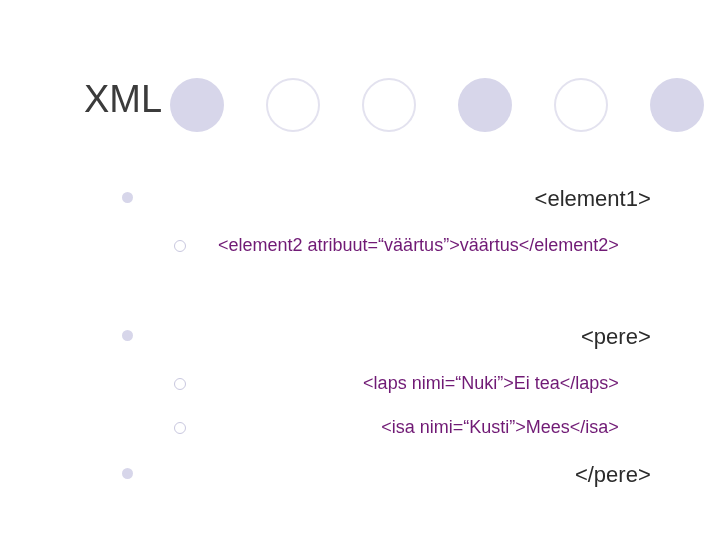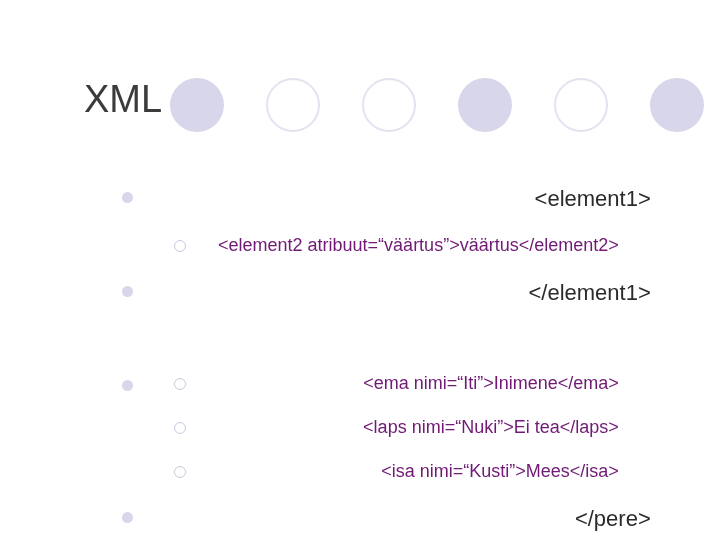--- a/index.html
+++ b/index.html
@@ -98,28 +98,27 @@
 <h1 class="title">XML</h1>
 
 <div class="content">
   <ul class="l1">
     <li>
       <span>&lt;element1&gt;</span>
       <ul class="l2">
         <li><span>&lt;element2 atribuut=“väärtus”&gt;väärtus&lt;/element2&gt;</span></li>
       </ul>
     </li>
-    <li><span>&lt;/element1&gt;</span></li>
   </ul>
 
   <div class="spacer"></div>
 
   <ul class="l1">
     <li>
+      <span>&lt;pere&gt;</span>
       <ul class="l2">
-        <li><span>&lt;ema nimi=“Iti”&gt;Inimene&lt;/ema&gt;</span></li>
         <li><span>&lt;laps nimi=“Nuki”&gt;Ei tea&lt;/laps&gt;</span></li>
         <li><span>&lt;isa nimi=“Kusti”&gt;Mees&lt;/isa&gt;</span></li>
       </ul>
     </li>
     <li><span>&lt;/pere&gt;</span></li>
   </ul>
 </div>
 
 </body></html>

